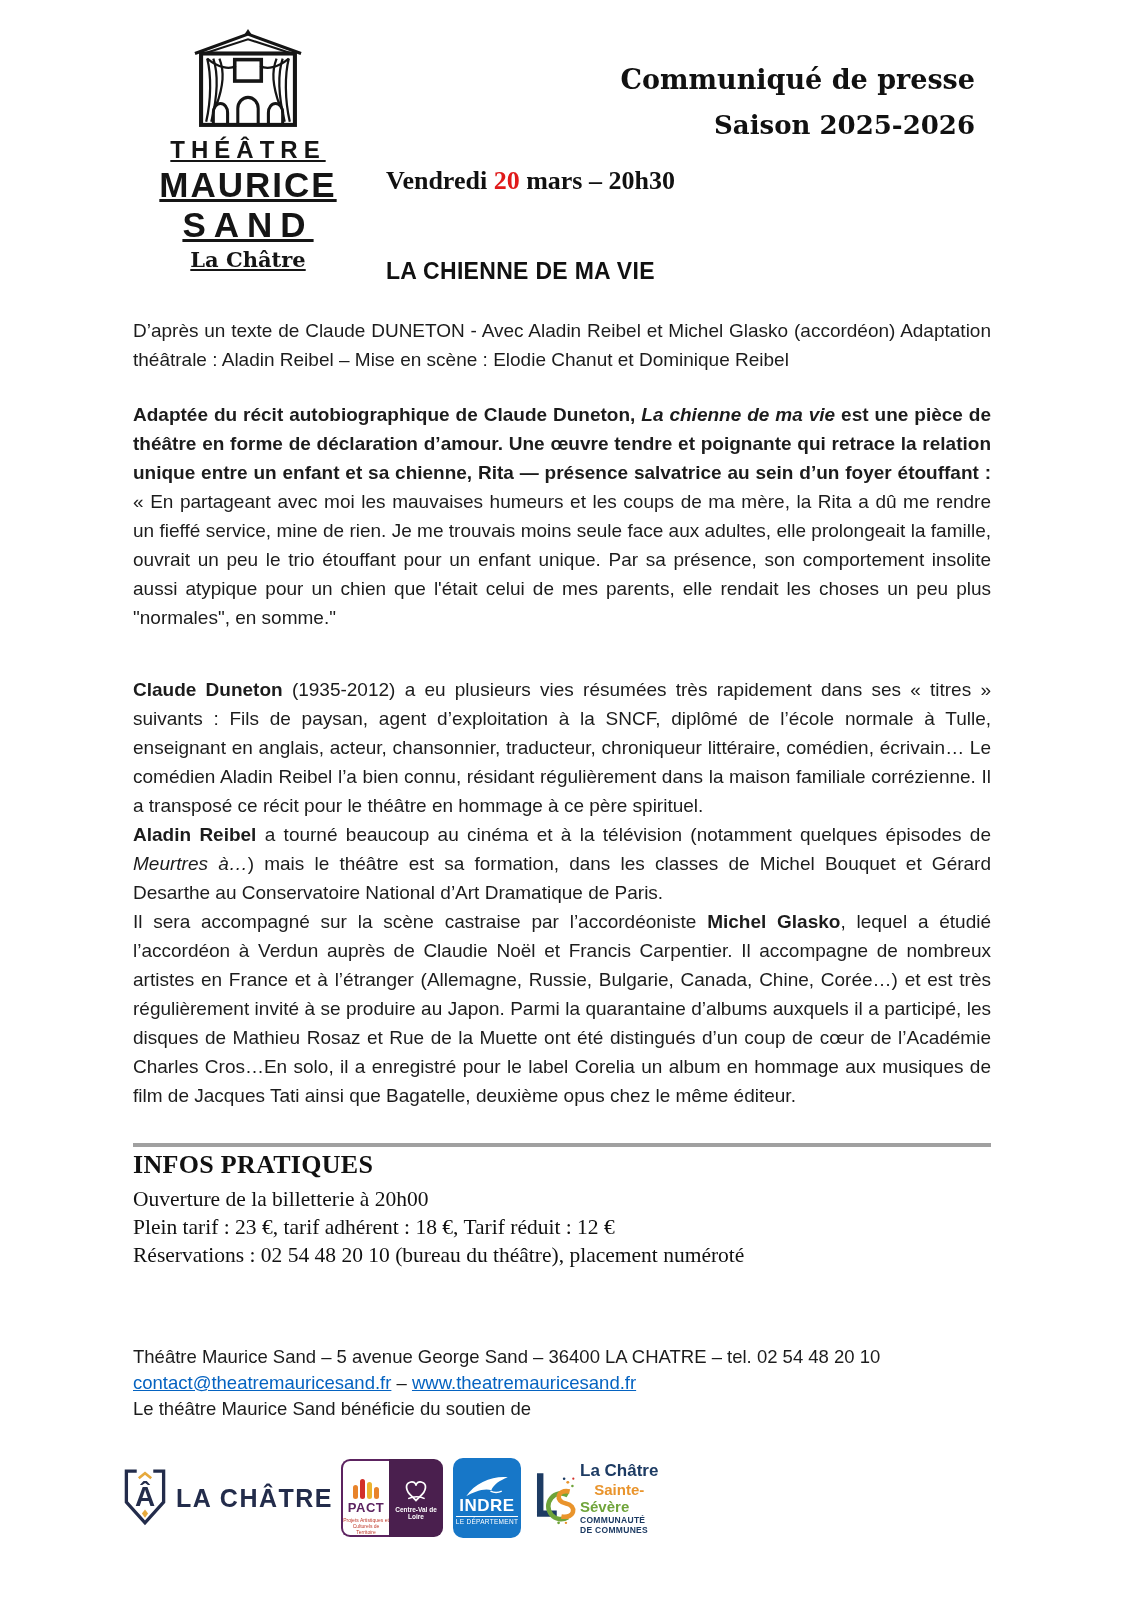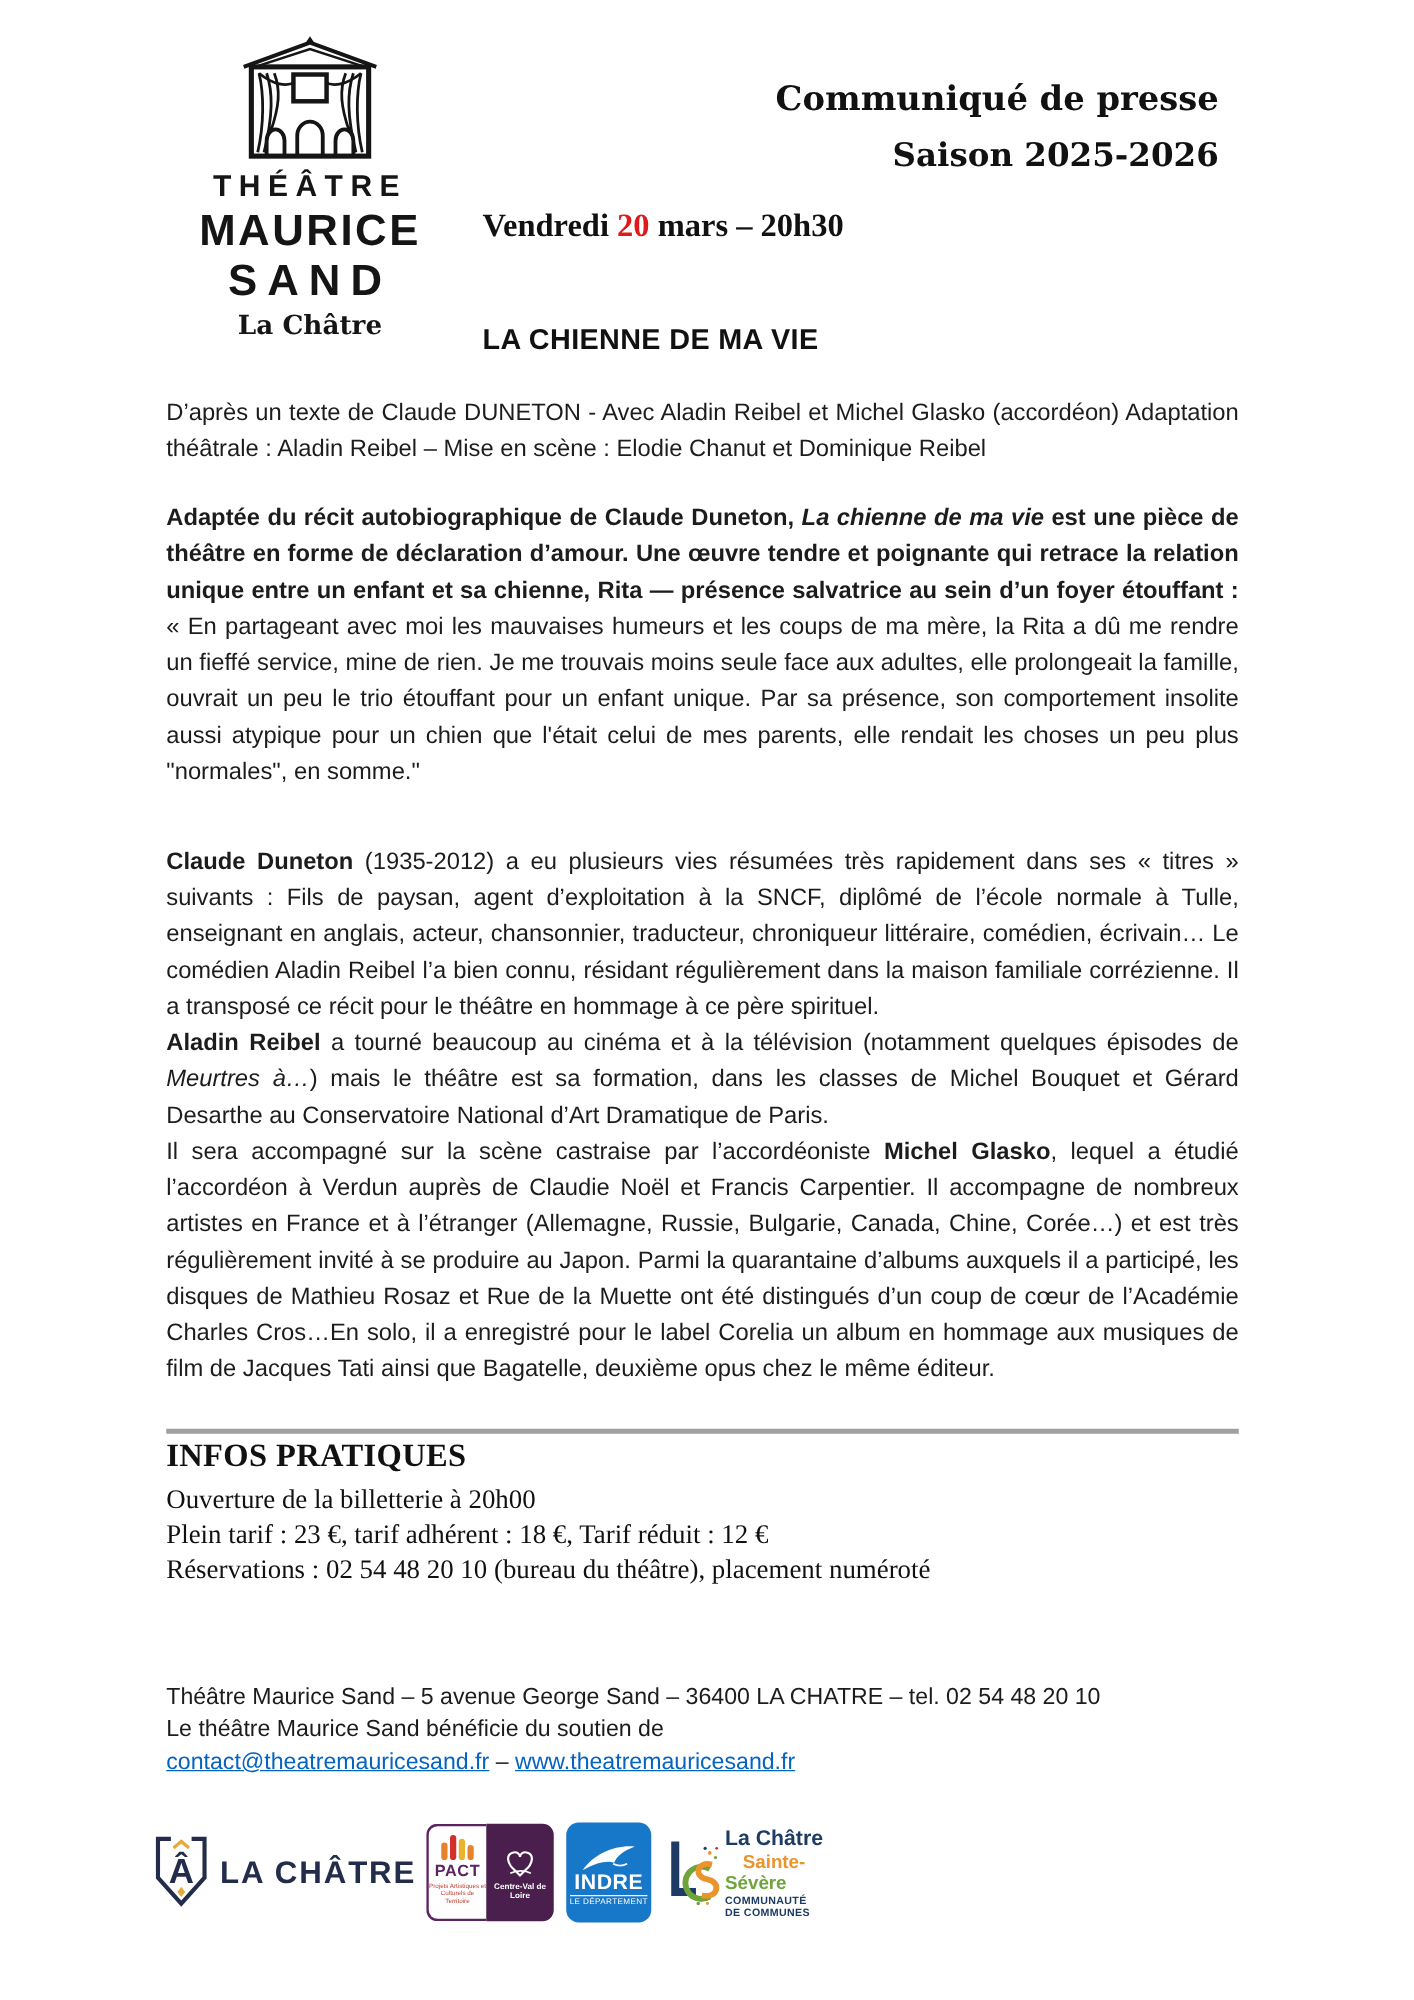--- a/index.html
+++ b/index.html
@@ -3,21 +3,21 @@
 <meta charset="utf-8">
 <style>
   * { margin:0; padding:0; box-sizing:border-box; }
   html,body { background:#888; }
   .page {
     position:relative; width:1131px; height:1600px; margin:0 auto;
     background:#ffffff; overflow:hidden;
     font-family:"Liberation Sans", sans-serif; color:#1a1a1a;
   }
   
-  .brand { position:absolute; left:158px; top:28px; width:180px; text-align:center; color:#151515; }
+  .brand { position:absolute; left:158px; top:28px; width:180px; text-align:center; color:#151515;text-decoration:underline; }
   .brand svg { display:block; margin:0 auto; }
   .brand-theatre { font-weight:700; font-size:24px; letter-spacing:6px; margin-top:6px; }
   .brand-maurice { font-weight:700; font-size:35px; letter-spacing:2px; margin-top:1px; }
   .brand-sand    { font-weight:700; font-size:35px; letter-spacing:8px; }
   .brand-city    { font-family:"DejaVu Serif", serif; font-weight:700; font-size:21px; margin-top:2px; }
   .press-title { position:absolute; right:156px; top:64px;  font-family:"DejaVu Serif", serif; font-weight:700; font-size:27px; color:#111;margin-left:28px; }
   .season      { position:absolute; right:156px; top:110px; font-family:"DejaVu Serif", serif; font-weight:700; font-size:26px; color:#111; }
   .event-date  { position:absolute; left:386px; top:166px; font-family:"Liberation Serif", serif; font-weight:700; font-size:26px; color:#111; }
   .event-venue { position:absolute; left:386px; top:198px; font-family:"Liberation Serif", serif; font-weight:700; font-size:26px; color:#111; }
   .show-title  { position:absolute; left:386px; top:258px; font-weight:700; font-size:23px; letter-spacing:0.3px; color:#111; }
@@ -34,21 +34,21 @@
   .infos-line  { font-size:21.5px; line-height:28px; }
   
   .footer { position:absolute; left:133px; top:1344px; font-size:18.5px; line-height:26px; color:#1c1c1c; }
   .footer-link { color:#0563c1; text-decoration:underline; }
   
   .partners { position:absolute; left:122px; top:1452px; height:92px; display:flex; align-items:center; }
   .lc-logo { display:flex; align-items:center; gap:8px; margin-right:8px; }
   .lc-text { font-weight:700; font-size:25px; letter-spacing:1.5px; color:#232c4b; }
   .pact-block { display:flex; height:78px; margin-right:10px; }
   .pact-left { width:48px; background:#fff; border:2px solid #5c2360; border-right:none;
-    border-radius:9px 0 0 9px; display:flex; flex-direction:column; align-items:center; padding-top:7px; }
+    border-radius:9px 0 0 9px; display:flex; flex-direction:column; align-items:center; padding-top:18px; }
   .pact-bars { display:flex; align-items:flex-end; gap:2px; height:20px; }
   .pact-bars span { width:5px; border-radius:3px; display:block; }
   .pact-name { font-weight:700; font-size:13px; color:#5c2360; margin-top:1px; letter-spacing:0.5px; }
   .pact-sub { font-size:5px; line-height:6px; color:#c03a2b; text-align:center; margin-top:2px; }
   .pact-right { width:54px; background:#4a1f4e; border-radius:0 9px 9px 0;
     display:flex; flex-direction:column; align-items:center; justify-content:center; gap:3px; }
   .region-name { font-size:6.5px; color:#fff; font-weight:700; text-align:center; }
   .indre-logo { width:68px; height:80px; background:#1777c8; border-radius:10px; margin-right:10px;
     display:flex; flex-direction:column; align-items:center; justify-content:center; }
   .indre-name { font-weight:700; font-size:17px; color:#fff; letter-spacing:0.5px; margin-top:-2px; }
@@ -103,24 +103,24 @@
 
   <div class="infos">
     <div class="infos-title">INFOS PRATIQUES</div>
     <div class="infos-line">Ouverture de la billetterie à 20h00</div>
     <div class="infos-line">Plein tarif : 23 €, tarif adhérent : 18 €, Tarif réduit : 12 €</div>
     <div class="infos-line">Réservations : 02 54 48 20 10 (bureau du théâtre), placement numéroté</div>
   </div>
 
   <div class="footer">
     <div class="footer-line">Théâtre Maurice Sand – 5 avenue George Sand – 36400 LA CHATRE – tel. 02 54 48 20 10</div>
-    <div class="footer-line">Le théâtre Maurice Sand bénéficie du soutien de</div>
     <div class="footer-line">
       <a href="#" class="footer-link">contact@theatremauricesand.fr</a><span> – </span><a href="#" class="footer-link">www.theatremauricesand.fr</a>
     </div>
+    <div class="footer-line">Le théâtre Maurice Sand bénéficie du soutien de</div>
   </div>
 
   <div class="partners">
 
     <div class="lc-logo">
       <svg width="46" height="60" viewBox="0 0 44 58">
         <path d="M14 3 H4 V33 L22 53 L40 33 V3 H30" fill="none" stroke="#232c4b" stroke-width="3.2"></path>
         <text x="22" y="37" font-size="27" font-weight="bold" fill="#232c4b" text-anchor="middle" font-family="Liberation Sans, sans-serif">Â</text>
         <path d="M16 10 L22 5 L28 10" fill="none" stroke="#e6a93c" stroke-width="2.5"></path>
         <path d="M22 40 l3 4 -3 4 -3 -4 z" fill="#e6a93c"></path>

